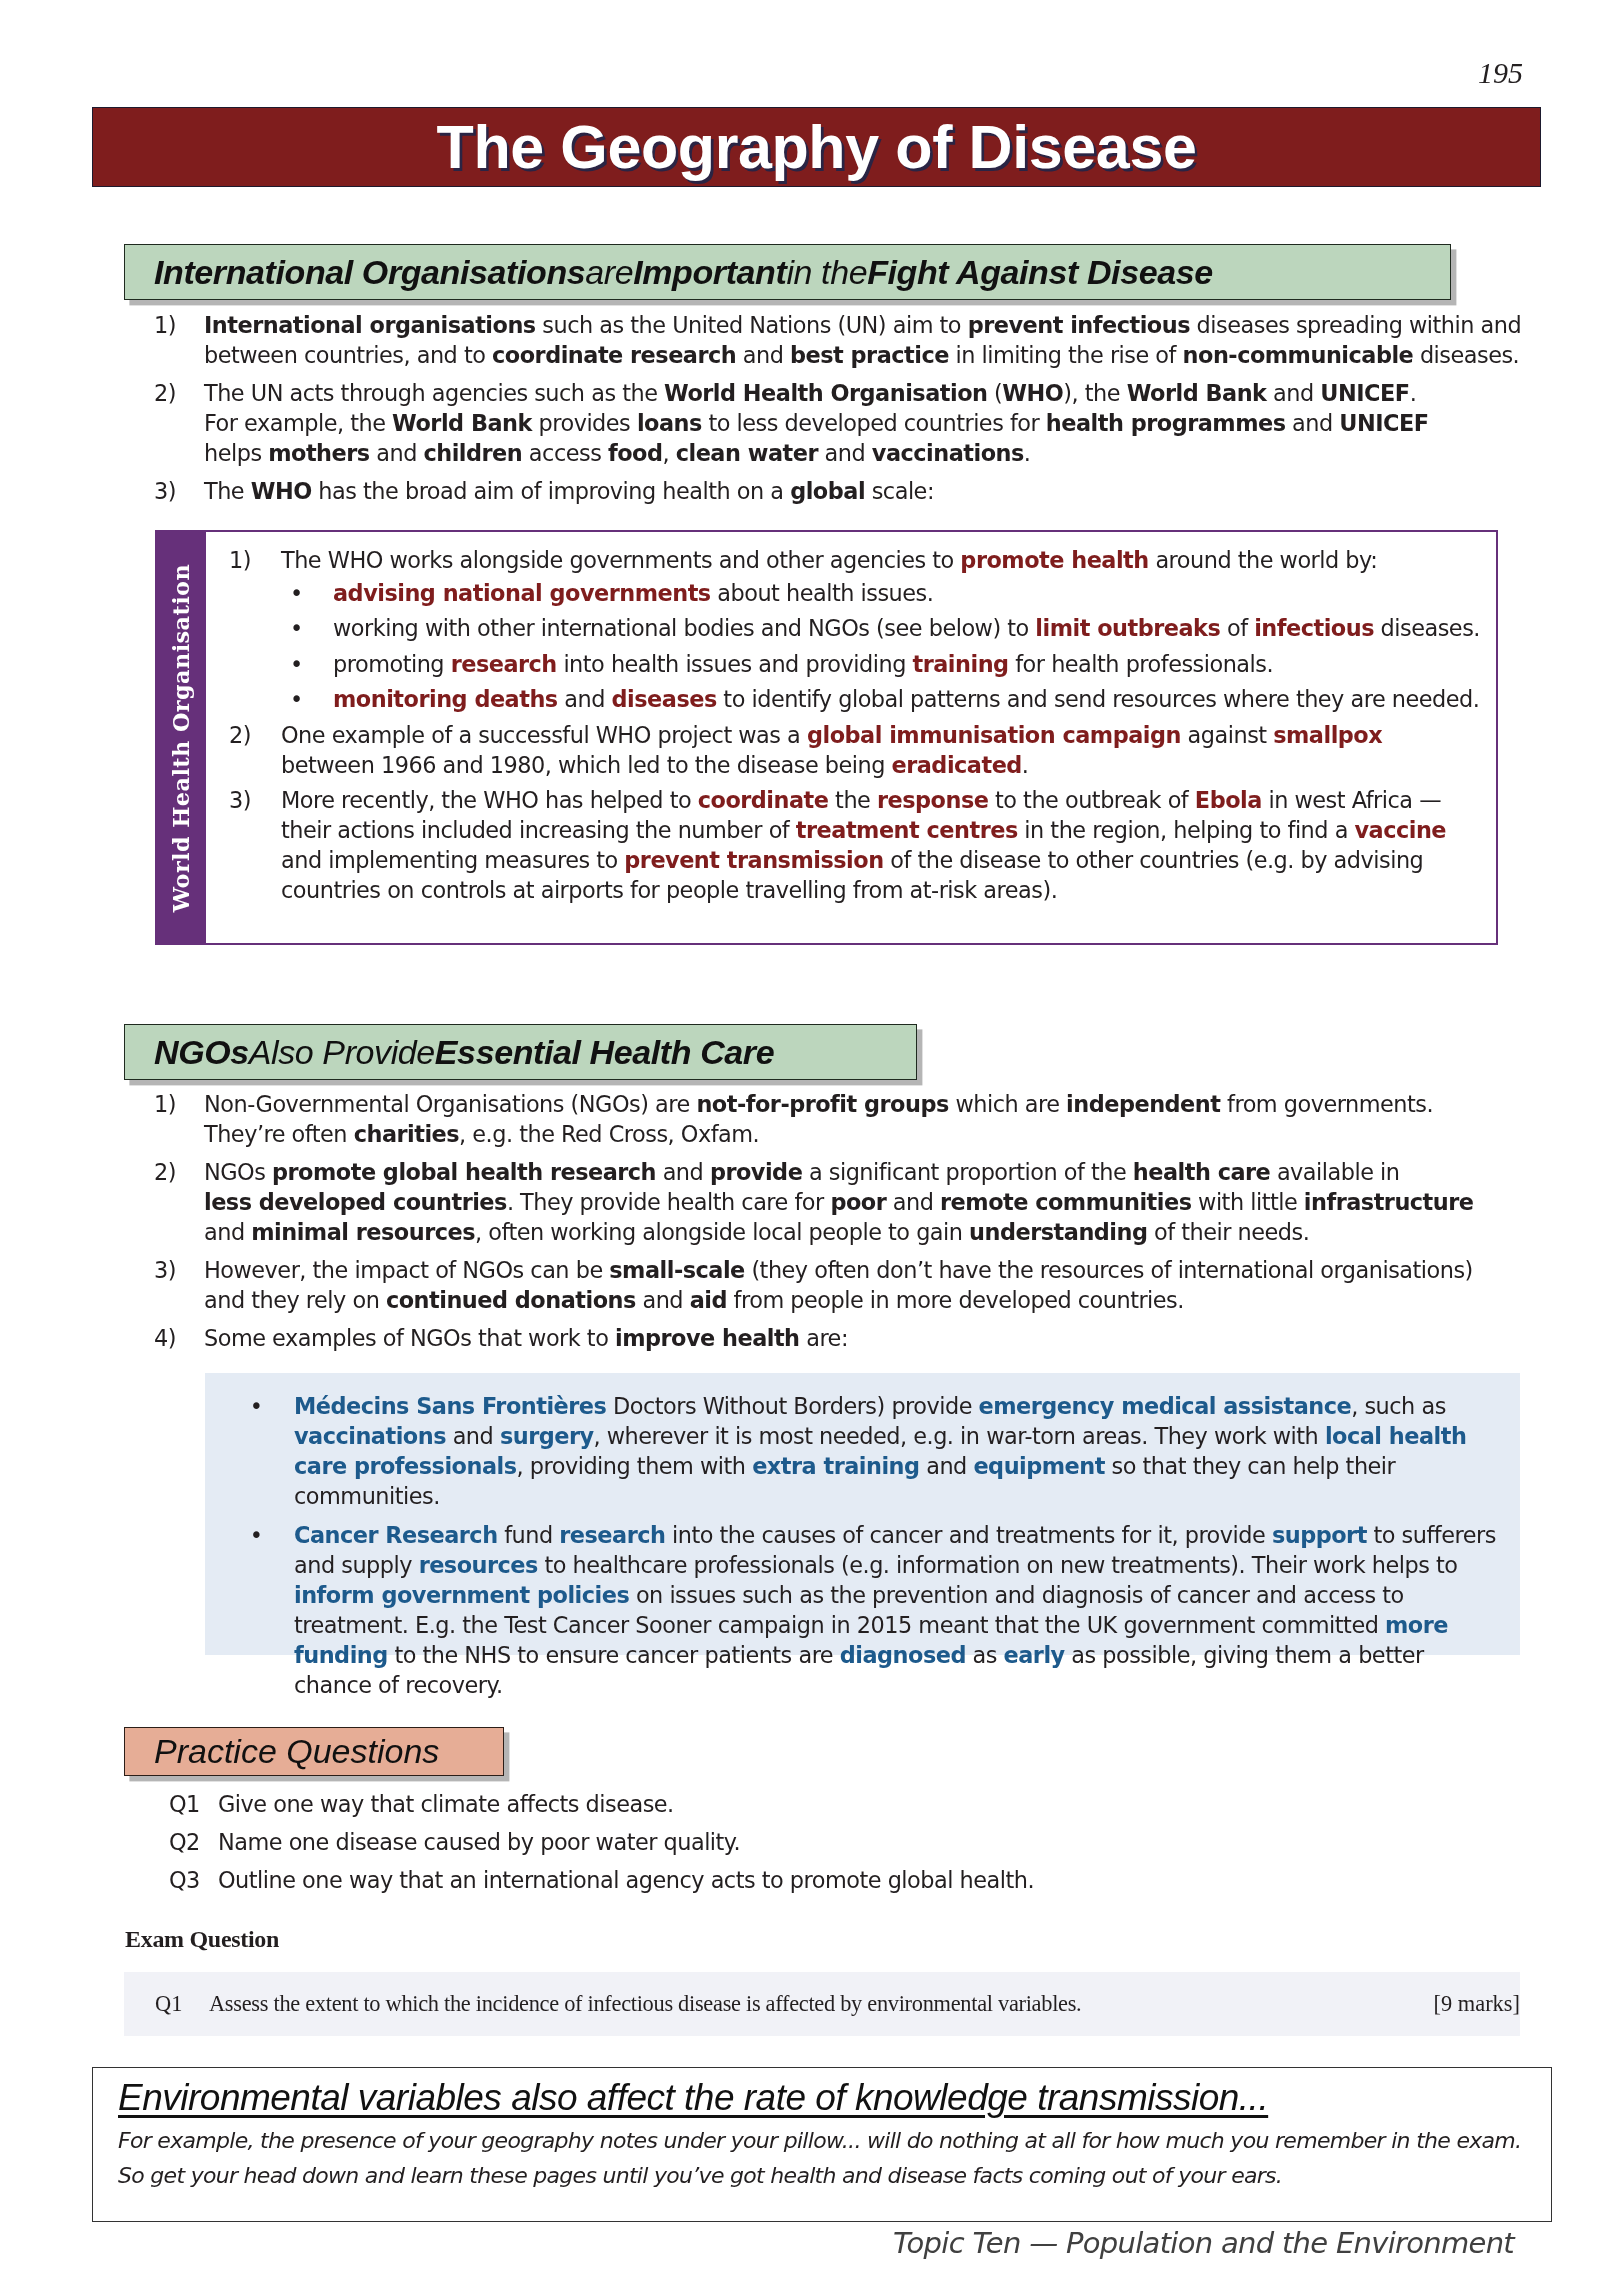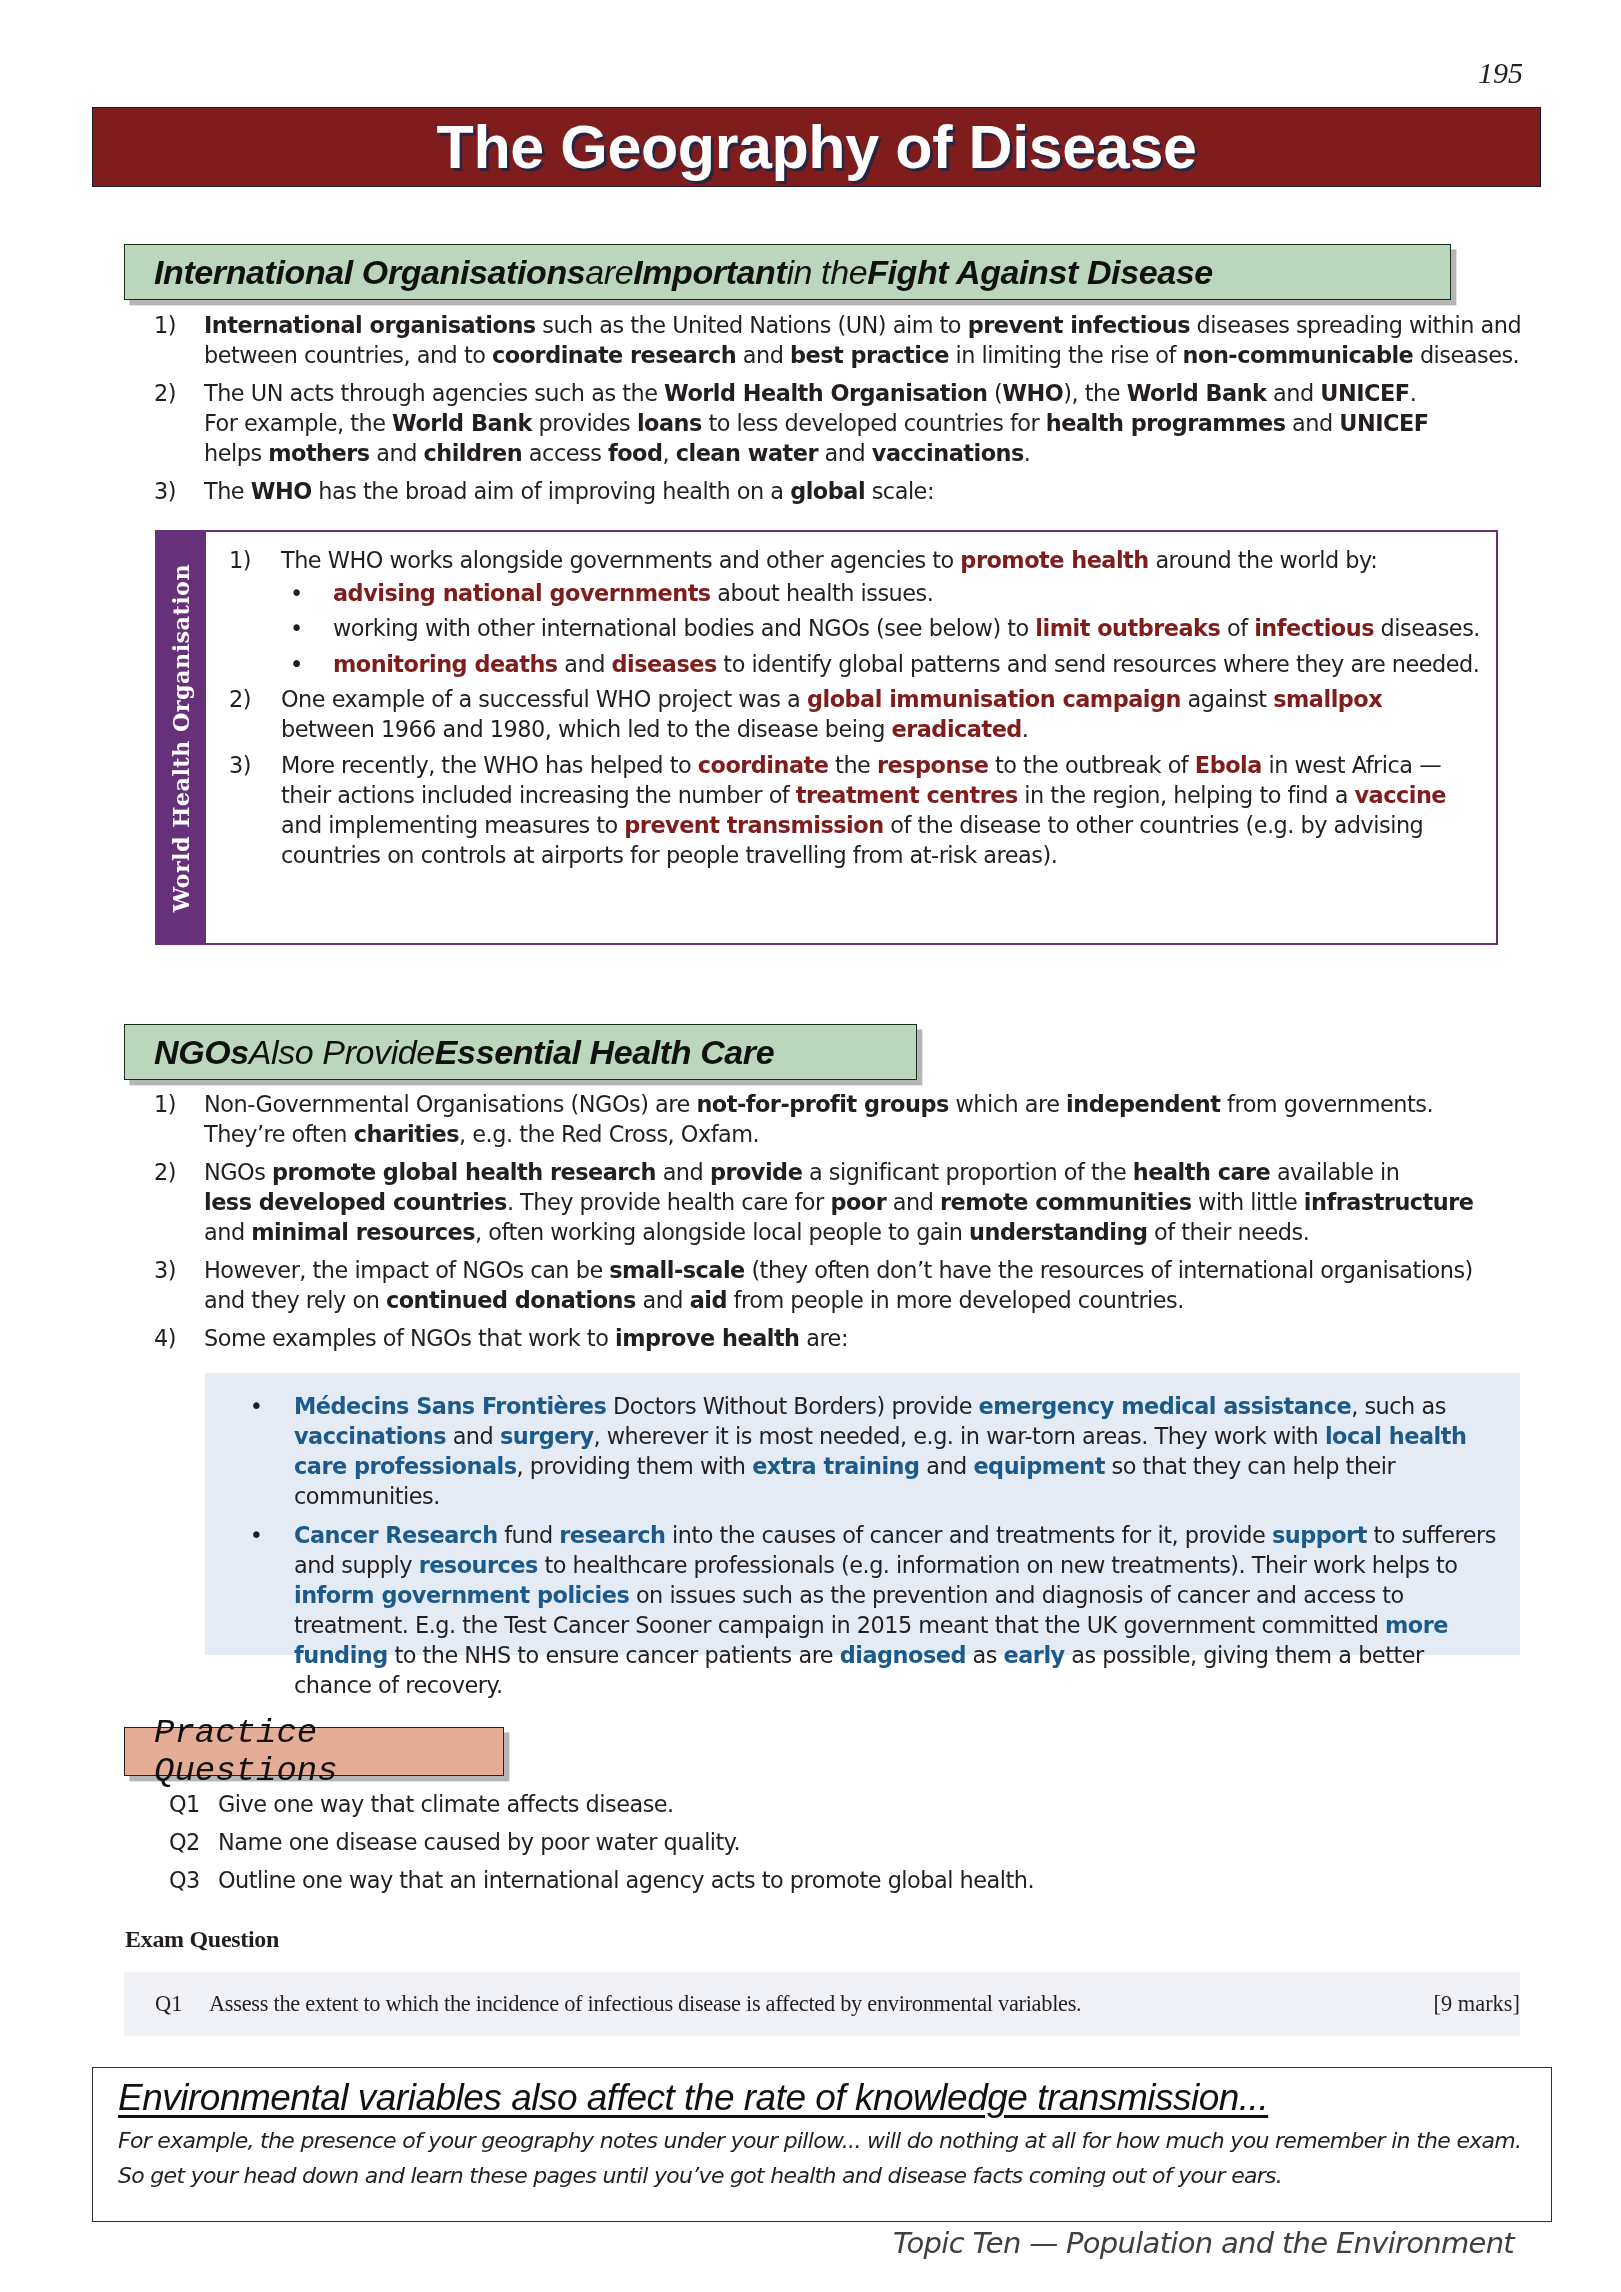--- a/index.html
+++ b/index.html
@@ -39,21 +39,21 @@
   .bullets { list-style:none; margin:3.6px 0 5.4px 0; padding:0; }
   .bullets li { position:relative; padding-left:52px; margin-bottom:8px; }
   .bullets li .dot { position:absolute; left:9px; top:0; font-size:22.4px; }
   .ngo-box { left:205px; top:1373px; width:1315px; height:282px; background:#e4ebf4; box-sizing:border-box;
              padding:14.3px 14.3px 0 25px; }
   .ngo-box .bullets li { padding-left:64px; margin-bottom:9px; }
   .ngo-box .bullets li .dot { left:19.7px; }
   .practice-head { left:124px; top:1727px; width:380px; height:49px; background:#e6ad96;
                    border:1.8px solid #2b1e18; box-sizing:border-box; box-shadow:5.4px 5.4px 0 #b5b5b5;
                    display:flex; align-items:center; padding-left:29px;
-                   font-family:Liberation Mono, monospace; font-style:italic; font-size:34px; color:#111; }
+                   font-family:Liberation Sans, sans-serif; font-style:italic; font-size:34px; color:#111; }
   .pq-list { left:169px; top:1789px; }
   .pq-list div { margin-bottom:8px; }
   .pq-list .qn { display:inline-block; width:49px; }
   .exam-label { left:125px; top:1926px; font-family:"Liberation Serif", serif; font-weight:bold; font-size:24px;
                 letter-spacing:-0.3px; }
   .exam-box { left:124px; top:1972px; width:1396px; height:64px; background:#f1f2f7;
               font-family:"Liberation Serif", serif; font-size:22.4px; display:flex; align-items:center; }
   .exam-box .qn { margin-left:31px; width:54px; }
   .exam-box .qt { flex:1; letter-spacing:-0.3px; }
   .exam-box .marks { }
@@ -98,21 +98,21 @@
     <span>World Health Organisation</span>
   </div>
   <div class="who-content body-text">
     <ol class="olist">
       <li>
         <span class="num">1)</span>
         <span><span class="seg-n">The WHO works alongside governments and other agencies to </span><span class="seg-p">promote health</span><span class="seg-n"> around the world by:</span></span>
         <ul class="bullets">
             <li><span class="dot">•</span><span><span class="seg-p">advising national governments</span><span class="seg-n"> about health issues.</span></span></li>
             <li><span class="dot">•</span><span><span class="seg-n">working with other international bodies and NGOs (see below) to </span><span class="seg-p">limit outbreaks</span><span class="seg-n"> of </span><span class="seg-p">infectious</span><span class="seg-n"> diseases.</span></span></li>
-            <li><span class="dot">•</span></li>
+            <li><span class="dot">•</span><span><span class="seg-n">promoting </span><span class="seg-p">research</span><span class="seg-n"> into health issues and providing </span><span class="seg-p">training</span><span class="seg-n"> for health professionals.</span></span></li>
             <li><span class="dot">•</span><span><span class="seg-p">monitoring deaths</span><span class="seg-n"> and </span><span class="seg-p">diseases</span><span class="seg-n"> to identify global patterns and send resources where they are needed.</span></span></li>
           </ul>
       </li>
     </ol>
     <ol class="olist">
         <li><span class="num">2)</span><span><span class="seg-n">One example of a successful WHO project was a </span><span class="seg-p">global immunisation campaign</span><span class="seg-n"> against </span><span class="seg-p">smallpox</span><br><span class="seg-n">between 1966 and 1980, which led to the disease being </span><span class="seg-p">eradicated</span><span class="seg-n">.</span></span></li>
         <li><span class="num">3)</span><span><span class="seg-n">More recently, the WHO has helped to </span><span class="seg-p">coordinate</span><span class="seg-n"> the </span><span class="seg-p">response</span><span class="seg-n"> to the outbreak of </span><span class="seg-p">Ebola</span><span class="seg-n"> in west Africa — their actions included increasing the number of </span><span class="seg-p">treatment centres</span><span class="seg-n"> in the region, helping to find a </span><span class="seg-p">vaccine</span><span class="seg-n"> and implementing measures to </span><span class="seg-p">prevent transmission</span><span class="seg-n"> of the disease to other countries (e.g. by advising countries on controls at airports for people travelling from at-risk areas).</span></span></li>
       </ol>
   </div>
 </div>

